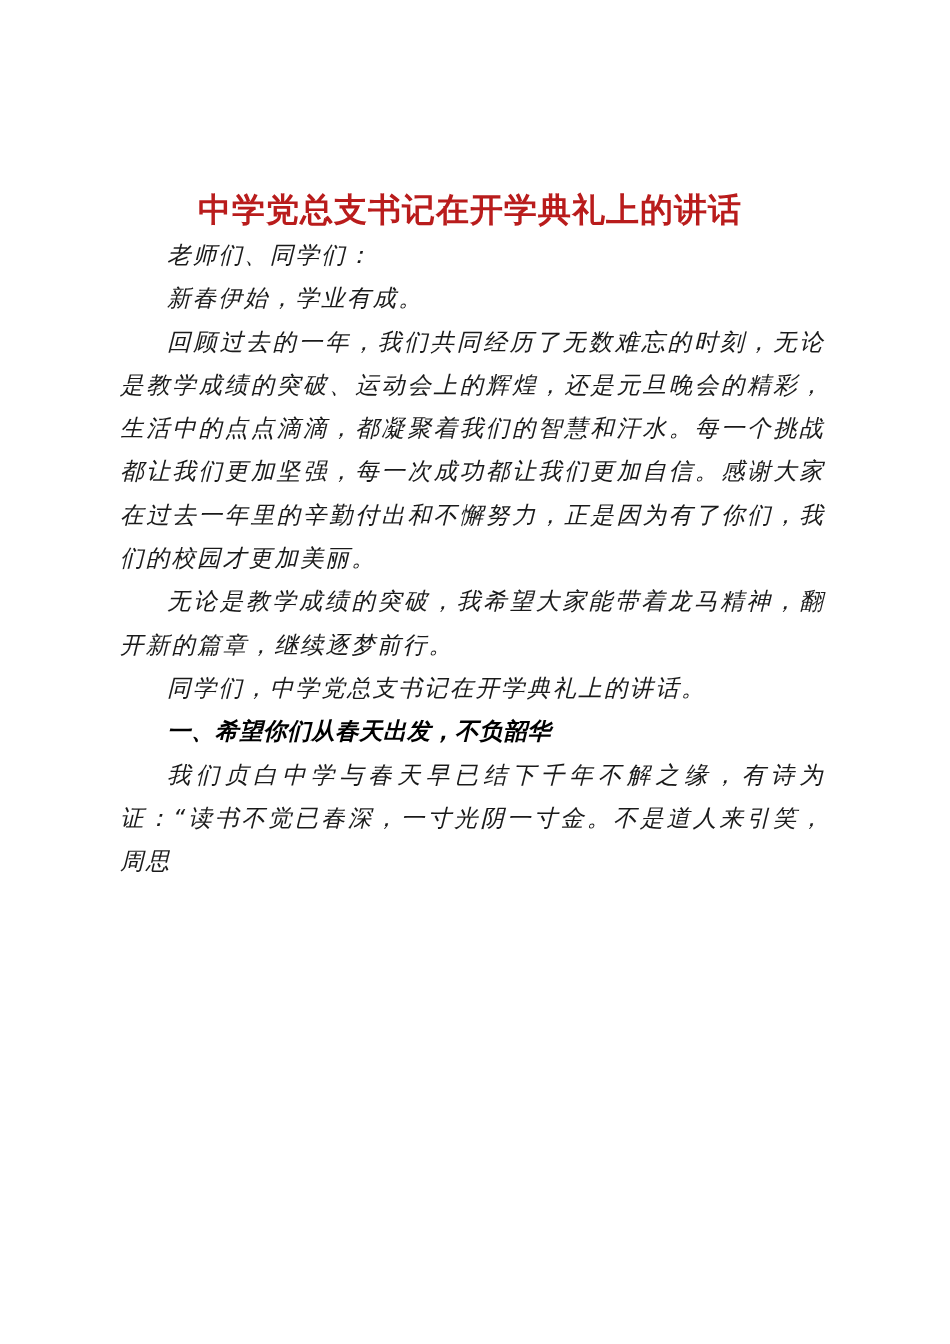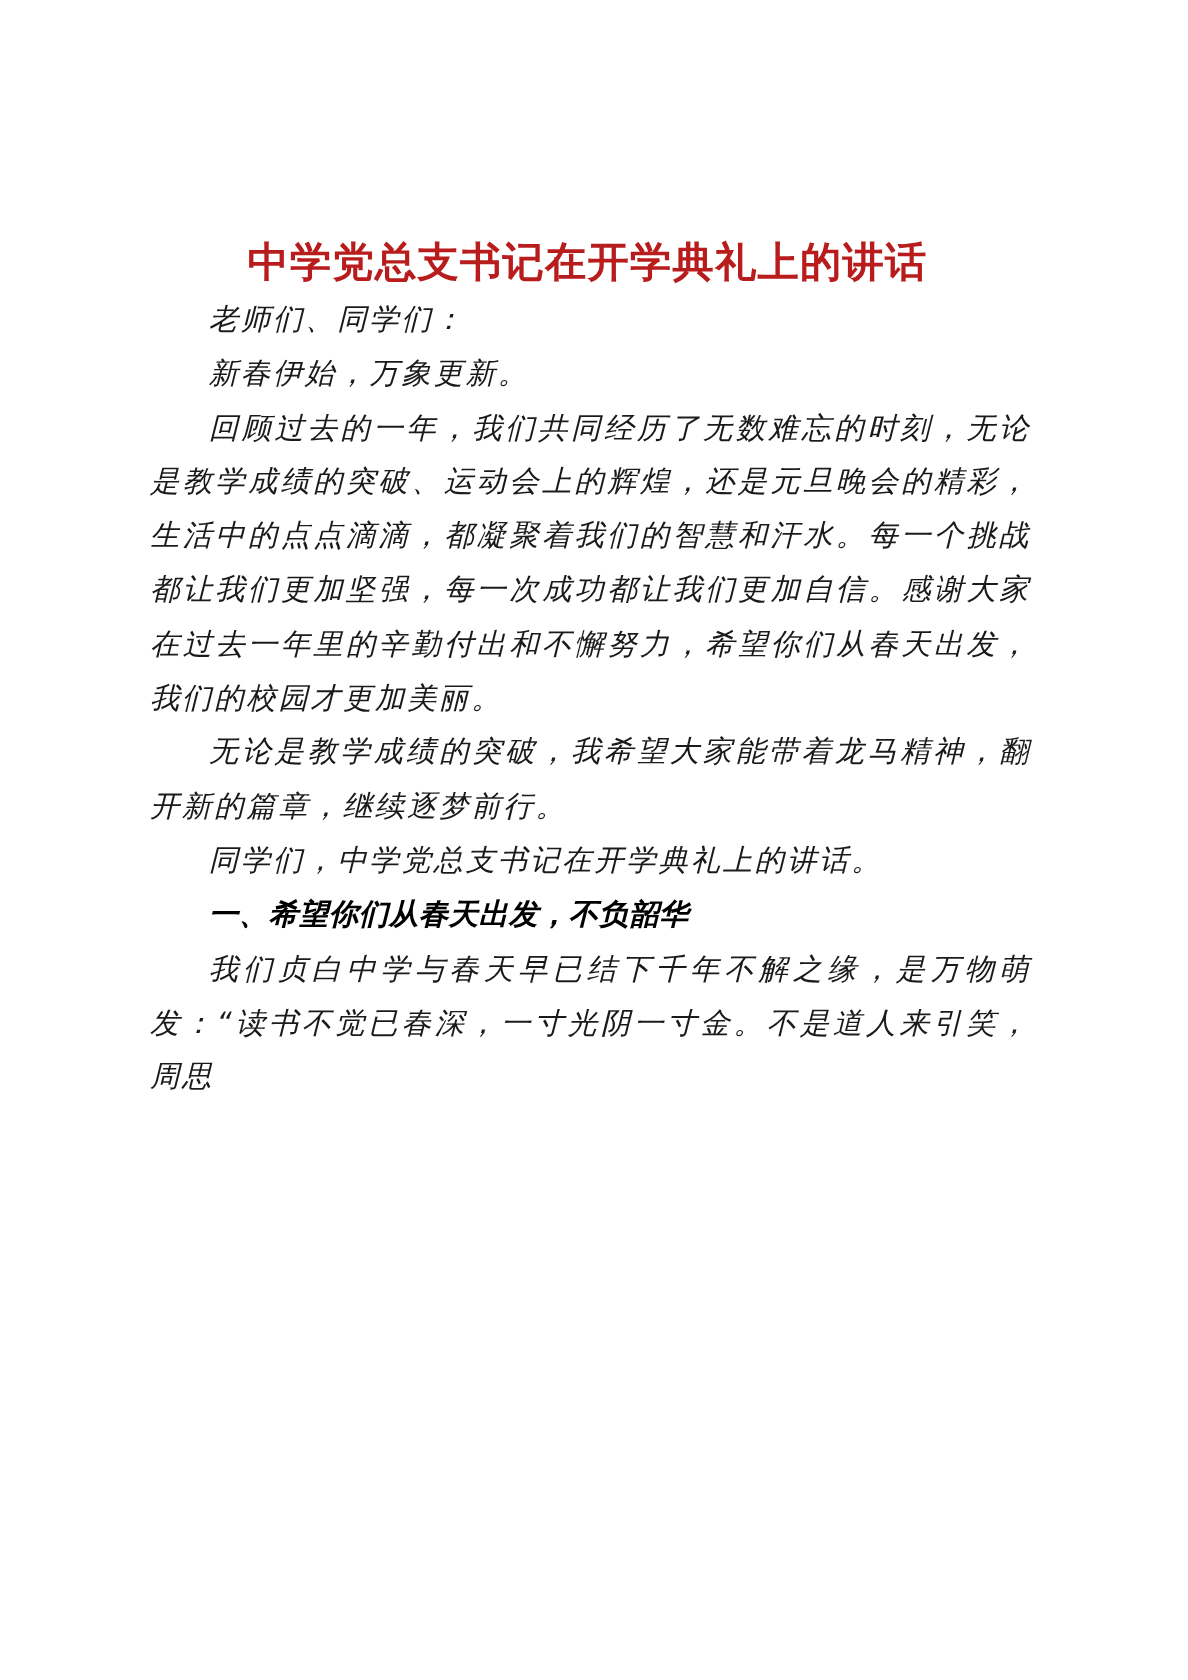--- a/index.html
+++ b/index.html
@@ -28,20 +28,20 @@
   }
 </style>
 </head>
 <body>
 
 <div class="page">
   <div class="title">中学党总支书记在开学典礼上的讲话</div>
 
   <div class="body-text">
     <p>老师们、同学们：</p>
-    <p>新春伊始，万象更新。</p>
-    <p>回顾过去的一年，我们共同经历了无数难忘的时刻，无论是教学成绩的突破、运动会上的辉煌，还是元旦晚会的精彩，生活中的点点滴滴，都凝聚着我们的智慧和汗水。每一个挑战都让我们更加坚强，每一次成功都让我们更加自信。感谢大家在过去一年里的辛勤付出和不懈努力，希望你们从春天出发，我们的校园才更加美丽。</p>
+    <p>新春伊始，学业有成。</p>
+    <p>回顾过去的一年，我们共同经历了无数难忘的时刻，无论是教学成绩的突破、运动会上的辉煌，还是元旦晚会的精彩，生活中的点点滴滴，都凝聚着我们的智慧和汗水。每一个挑战都让我们更加坚强，每一次成功都让我们更加自信。感谢大家在过去一年里的辛勤付出和不懈努力，正是因为有了你们，我们的校园才更加美丽。</p>
     <p>无论是教学成绩的突破，我希望大家能带着龙马精神，翻开新的篇章，继续逐梦前行。</p>
     <p>同学们，中学党总支书记在开学典礼上的讲话。</p>
     <p class="heading">一、希望你们从春天出发，不负韶华</p>
-    <p>我们贞白中学与春天早已结下千年不解之缘，是万物萌发：“读书不觉已春深，一寸光阴一寸金。不是道人来引笑，周思</p>
+    <p>我们贞白中学与春天早已结下千年不解之缘，有诗为证：“读书不觉已春深，一寸光阴一寸金。不是道人来引笑，周思</p>
   </div>
 </div>
 
 </body></html>

